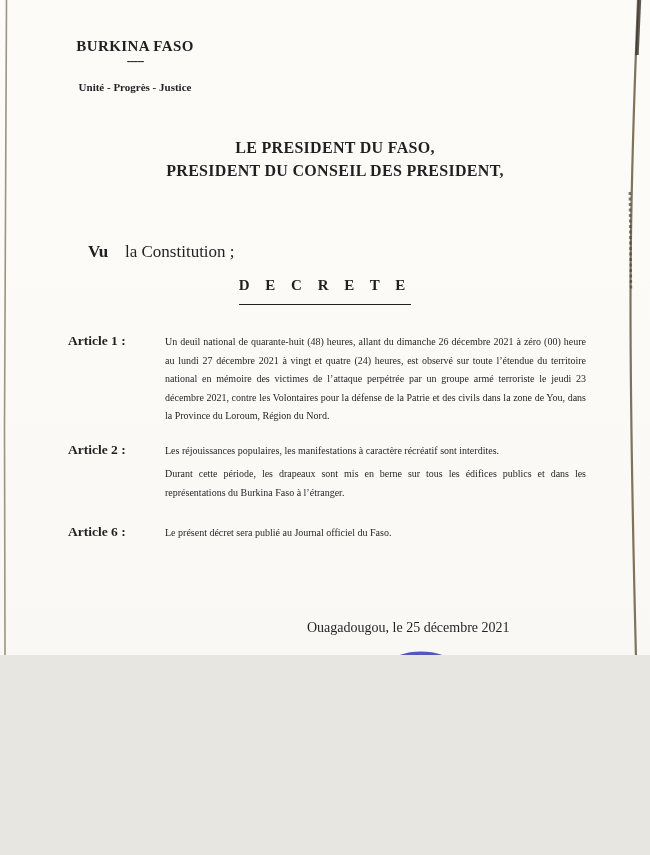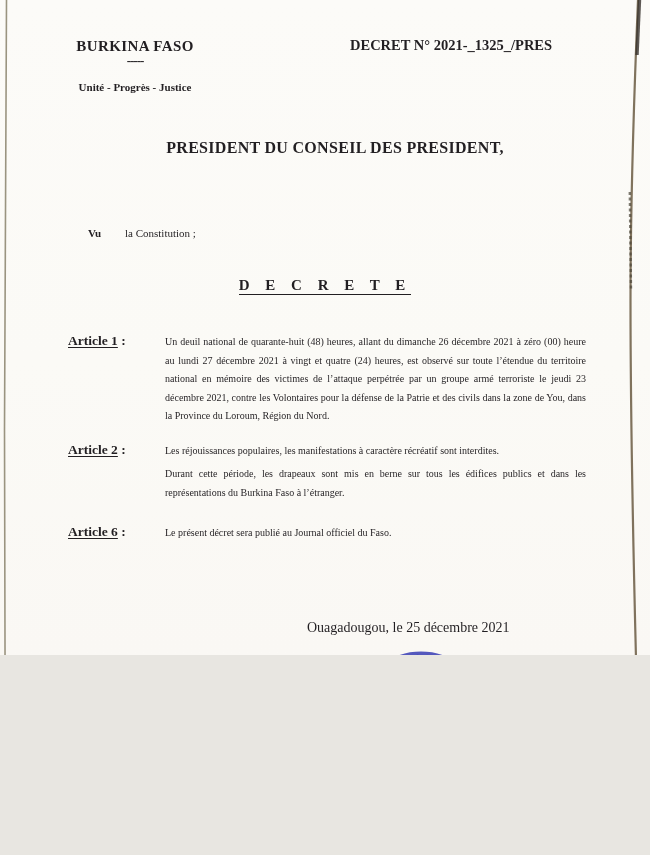--- a/index.html
+++ b/index.html
@@ -15,31 +15,31 @@
   }
   .hdr-left{position:absolute;left:68px;top:38px;width:134px;text-align:center;}
   .hdr-country{font-size:15px;font-weight:bold;letter-spacing:.4px;white-space:nowrap;}
   .hdr-divider{font-weight:bold;font-size:13px;letter-spacing:-1px;line-height:8px;display:block;margin-top:2px;}
   .hdr-motto{font-size:11px;font-weight:bold;margin-top:16px;white-space:nowrap;}
   .hdr-right{position:absolute;left:350px;top:37px;width:250px;}
   .hdr-decno{font-size:14.5px;font-weight:bold;white-space:nowrap;}
   .hdr-subject{font-size:14px;font-weight:bold;margin-top:2px;}
   .doc-title{position:absolute;left:90px;top:136px;width:490px;text-align:center;
     font-size:16px;font-weight:bold;line-height:23px;letter-spacing:.3px;}
-  .visa{position:absolute;left:88px;top:227px;font-size:11px;}
+  .visa{position:absolute;left:88px;top:242px;font-size:17px;}
   .visa-kw{font-weight:bold;display:inline-block;width:37px;}
   .decrete-wrap{position:absolute;left:200px;top:276px;width:250px;text-align:center;}
   .decrete{font-size:15px;font-weight:bold;letter-spacing:6px;
-    border-bottom:1.6px solid #221f22;padding-bottom:1px;}
+    border-bottom:1.6px solid #221f22;padding-bottom:11px;}
   .articles{position:absolute;left:68px;top:333px;width:518px;}
   .article{display:flex;align-items:flex-start;}
   .article + .article{margin-top:16px;}
   .article:last-child{margin-top:22px;}
   .a-labelcell{width:97px;flex:0 0 97px;font-size:13.5px;font-weight:bold;white-space:nowrap;}
-  .a-label{text-decoration:underline;text-underline-offset:2px;text-align:right;}
+  .a-label{text-underline-offset:2px;text-align:right;}
   .a-body{flex:1;font-size:10px;line-height:18.5px;text-align:justify;}
   .a-body p{margin:0;}
   .a-body p + p{margin-top:5px;}
   .place-date{position:absolute;left:307px;top:620px;font-size:14px;font-weight:normal;}
   .stamp{position:absolute;left:352px;top:647px;width:138px;height:138px;opacity:.9;z-index:2;}
   .signer{position:absolute;left:303px;top:756px;font-size:14.5px;font-weight:bold;
     border-bottom:1.6px solid #1d1a1e;padding-bottom:1px;z-index:3;letter-spacing:.2px;}
   .ink{position:absolute;left:0;top:0;width:650px;height:855px;z-index:5;pointer-events:none;}
 </style>
 </head>
@@ -47,24 +47,24 @@
 
 <div class="page">
 
   <div class="hdr-left">
     <div class="hdr-country">BURKINA FASO</div>
     <span class="hdr-divider">-----</span>
     <div class="hdr-motto">Unité - Progrès - Justice</div>
   </div>
 
   <div class="hdr-right">
-    <div class="hdr-decno">DECRET N° 2021-_1325_/PRES</div>
   </div>
 
   <div class="doc-title">
+    <div>LE PRESIDENT DU FASO,</div>
     <div>PRESIDENT DU CONSEIL DES PRESIDENT,</div>
   </div>
 
   <div class="visa">
     <span class="visa-kw">Vu</span><span>la Constitution ;</span>
   </div>
 
   <div class="decrete-wrap">
     <span class="decrete">D E C R E T E</span>
   </div>

